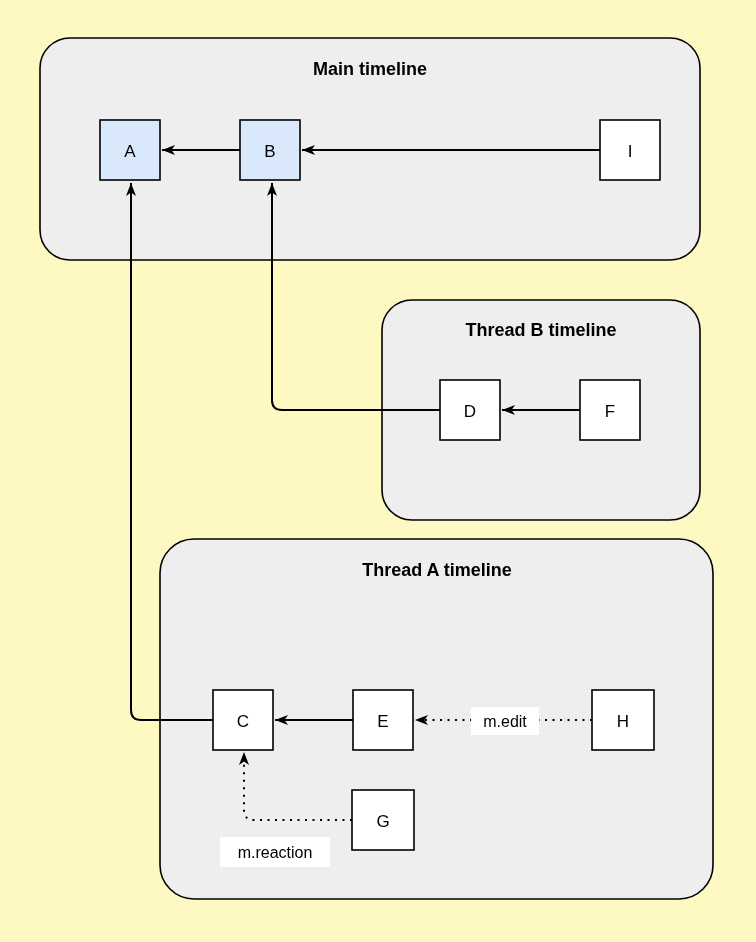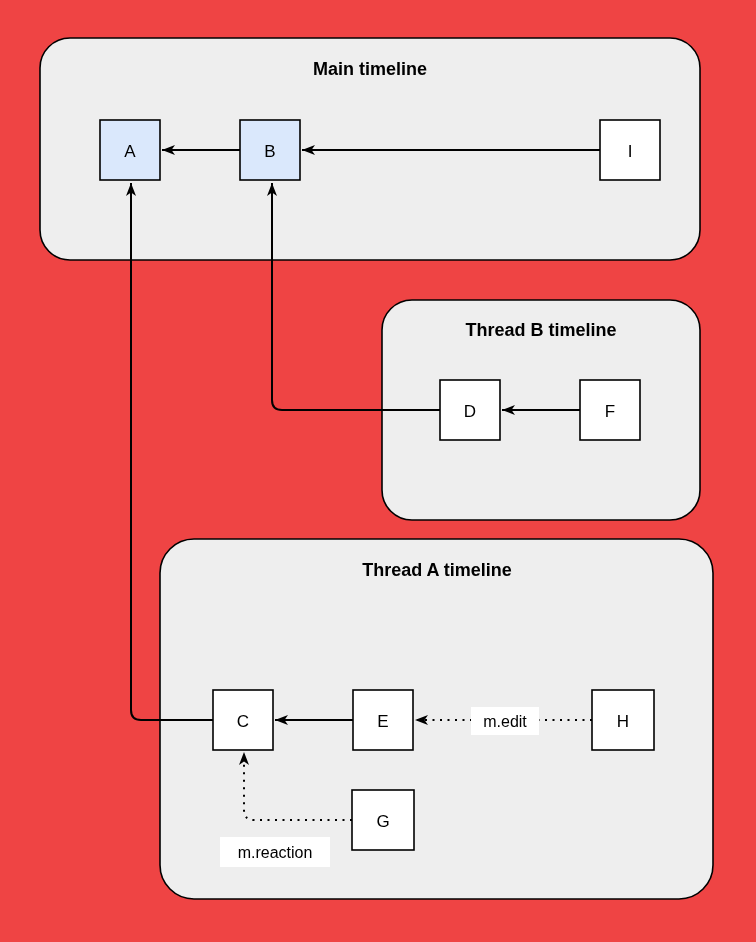--- a/index.html
+++ b/index.html
@@ -4,21 +4,21 @@
 <style>
   html, body {
     margin: 0;
     padding: 0;
     background: #ffffff;
   }
   .canvas {
     width: 756px;
     height: 942px;
     position: relative;
-    background: #ef4444;
+    background: #fef9c3;
     font-family: "Liberation Sans", sans-serif;
   }
   svg text {
     font-family: "Liberation Sans", sans-serif;
     fill: #000000;
   }
   .group-rect {
     stroke: #000000;
     stroke-width: 1.6;
   }

